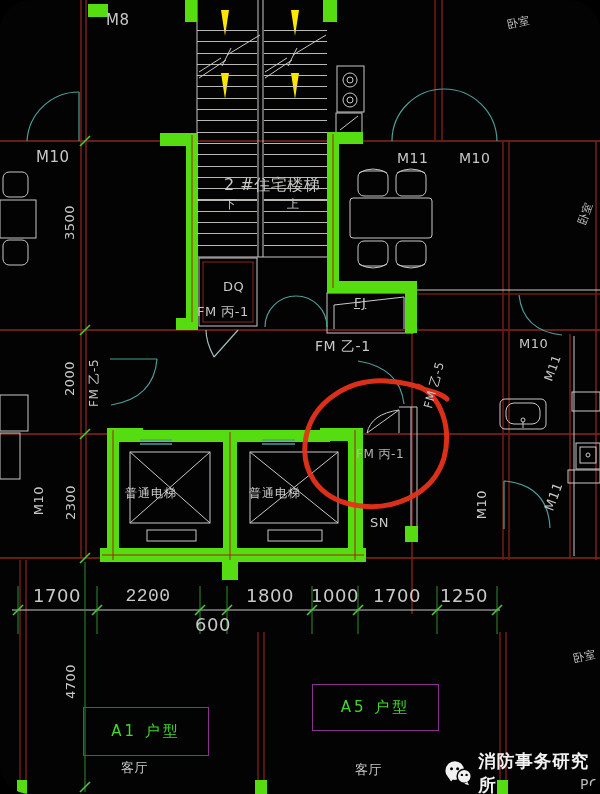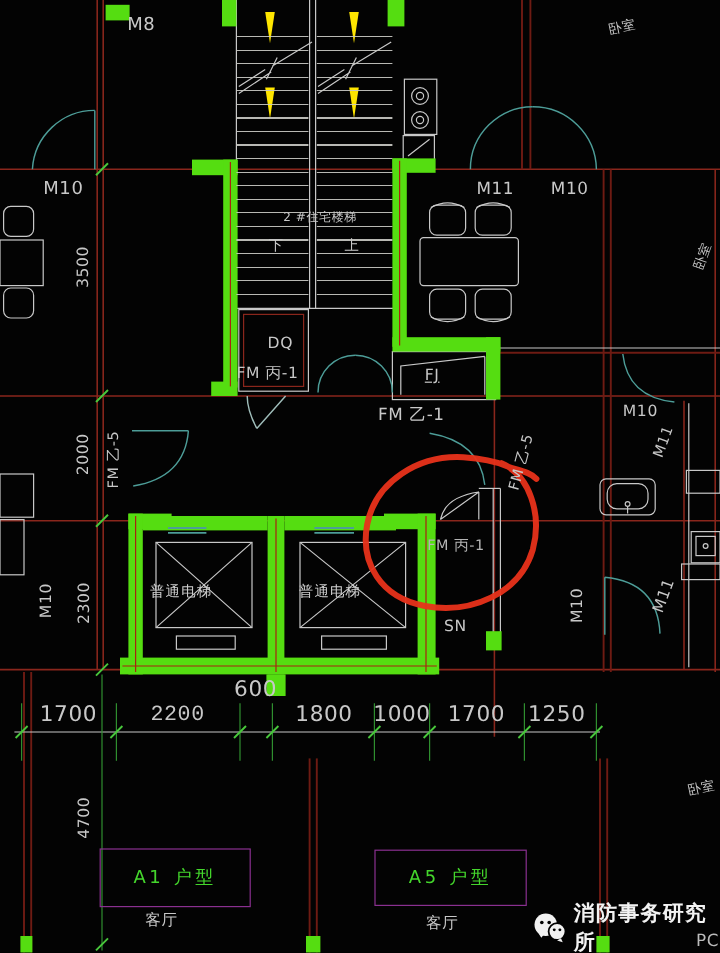--- a/index.html
+++ b/index.html
@@ -1,17 +1,17 @@
 <!DOCTYPE html>
 <html><head>
 <meta charset="utf-8">
 <style>
   html,body{margin:0;padding:0;background:#000;}
   #canvas{position:relative;width:600px;height:794px;background:#030303;overflow:hidden;
-          font-family:"DejaVu Sans",sans-serif;}
+          font-family:"DejaVu Sans",sans-serif;border-radius:30px;}
   #plan-svg{position:absolute;left:0;top:0;width:600px;height:794px;}
   .lbl{position:absolute;color:#c8c8c8;font-size:13px;line-height:1;white-space:nowrap;
        letter-spacing:.5px;font-family:"DejaVu Sans",sans-serif;}
   .rot90{transform:rotate(-90deg);transform-origin:center;}
   .rot70{transform:rotate(-70deg);transform-origin:center;}
   .rot75{transform:rotate(-75deg);transform-origin:center;}
   .tilt{transform:rotate(-12deg);transform-origin:center;}
   .dimh{transform:translateX(-50%);font-size:18px;}
   .treads{position:absolute;background:repeating-linear-gradient(to bottom,
           rgba(200,200,195,.92) 0 1px,transparent 1px 11.3px);}
@@ -213,60 +213,60 @@
     </g>
 
     <path d="M 418,386 C 441,396 452,428 444,458 C 433,495 392,512 354,505 C 317,498 300,469 306,437
          C 313,401 349,379 386,381 C 400,382 412,384 421,388 C 430,392 440,392 447,399" stroke="#e8311a" stroke-width="5" fill="none" stroke-linecap="round" opacity="0.95"></path>
   </svg>
 
   <div class="treads" style="left:197px;top:30px;width:60px;height:225px;"></div>
   <div class="treads" style="left:264px;top:30px;width:63px;height:225px;"></div>
 
   <div class="lbl" style="left:106px;top:13px;font-size:15px;">M8</div>
-  <div class="lbl" style="left:236px;top:177px;font-size:10px;">2 #住宅楼梯</div>
+  <div class="lbl" style="left:224px;top:177px;font-size:16px;">2 #住宅楼梯</div>
   <div class="lbl" style="left:224px;top:198px;font-size:12px;">下</div>
   <div class="lbl" style="left:287px;top:198px;font-size:12px;">上</div>
   <div class="lbl" style="left:36px;top:150px;font-size:15px;">M10</div>
   <div class="lbl rot90" style="left:52px;top:216px;">3500</div>
   <div class="lbl tilt" style="left:507px;top:17px;font-size:11px;">卧室</div>
   <div class="lbl" style="left:397px;top:151px;font-size:14px;">M11</div>
   <div class="lbl" style="left:459px;top:151px;font-size:14px;">M10</div>
   <div class="lbl rot70" style="left:574px;top:208px;font-size:11px;">卧室</div>
   <div class="lbl" style="left:210px;top:280px;margin-left:13px;">DQ</div>
   <div class="lbl" style="left:197px;top:305px;">FM 丙-1</div>
-  <div class="lbl" style="left:354px;top:307px;text-decoration:underline;">FJ</div>
+  <div class="lbl" style="left:354px;top:296px;text-decoration:underline;">FJ</div>
   <div class="lbl" style="left:267px;top:339px;font-size:14px;margin-left:48px;">FM 乙-1</div>
   <div class="lbl rot90" style="left:52px;top:372px;">2000</div>
   <div class="lbl rot90" style="left:70px;top:377px;font-size:12px;">FM 乙-5</div>
   <div class="lbl rot90" style="left:24px;top:494px;">M10</div>
   <div class="lbl rot90" style="left:53px;top:496px;">2300</div>
   <div class="lbl elev-lbl" style="left:125px;top:487px;position:absolute;">普通电梯</div>
   <div class="lbl elev-lbl" style="left:249px;top:487px;position:absolute;">普通电梯</div>
   <div class="lbl" style="left:356px;top:448px;font-size:12px;color:#b5b5b5;">FM 丙-1</div>
   <div class="lbl" style="left:370px;top:516px;">SN</div>
   <div class="lbl rot75" style="left:410px;top:379px;font-size:12px;">FM 乙-5</div>
   <div class="lbl" style="left:519px;top:337px;">M10</div>
   <div class="lbl rot70" style="left:539px;top:362px;font-size:12px;">M11</div>
   <div class="lbl rot90" style="left:467px;top:498px;">M10</div>
   <div class="lbl rot70" style="left:539px;top:490px;">M11</div>
 
   <div class="lbl dimh" style="left:57px;top:587px;">1700</div>
   <div class="lbl dimh" style="left:148px;top:587px;font-family:Liberation Mono, monospace;">2200</div>
-  <div class="lbl dimh" style="left:213px;top:566px;">600</div>
+  <div class="lbl dimh" style="left:213px;top:616px;">600</div>
   <div class="lbl dimh" style="left:270px;top:587px;">1800</div>
   <div class="lbl dimh" style="left:335px;top:587px;">1000</div>
   <div class="lbl dimh" style="left:397px;top:587px;">1700</div>
   <div class="lbl dimh" style="left:464px;top:587px;">1250</div>
   <div class="lbl rot90" style="left:53px;top:675px;">4700</div>
 
   <div class="unit-box" style="left:83px;top:707px;width:124px;height:47px;">
     <span>A1 户型</span>
   </div>
-  <div class="unit-box" style="left:312px;top:708px;width:125px;height:45px;">
+  <div class="unit-box" style="left:312px;top:684px;width:125px;height:45px;">
     <span>A5 户型</span>
   </div>
   <div class="lbl" style="left:121px;top:761px;">客厅</div>
   <div class="lbl" style="left:355px;top:763px;">客厅</div>
   <div class="lbl tilt" style="left:573px;top:651px;font-size:11px;">卧室</div>
   <div class="lbl" style="left:580px;top:777px;font-size:14px;color:#bbb;">PC</div>
 
   <div id="watermark">
     <svg width="30" height="30" viewBox="0 0 30 30">
       <circle cx="11.5" cy="12.5" r="10" fill="#f2f2f2"></circle>

